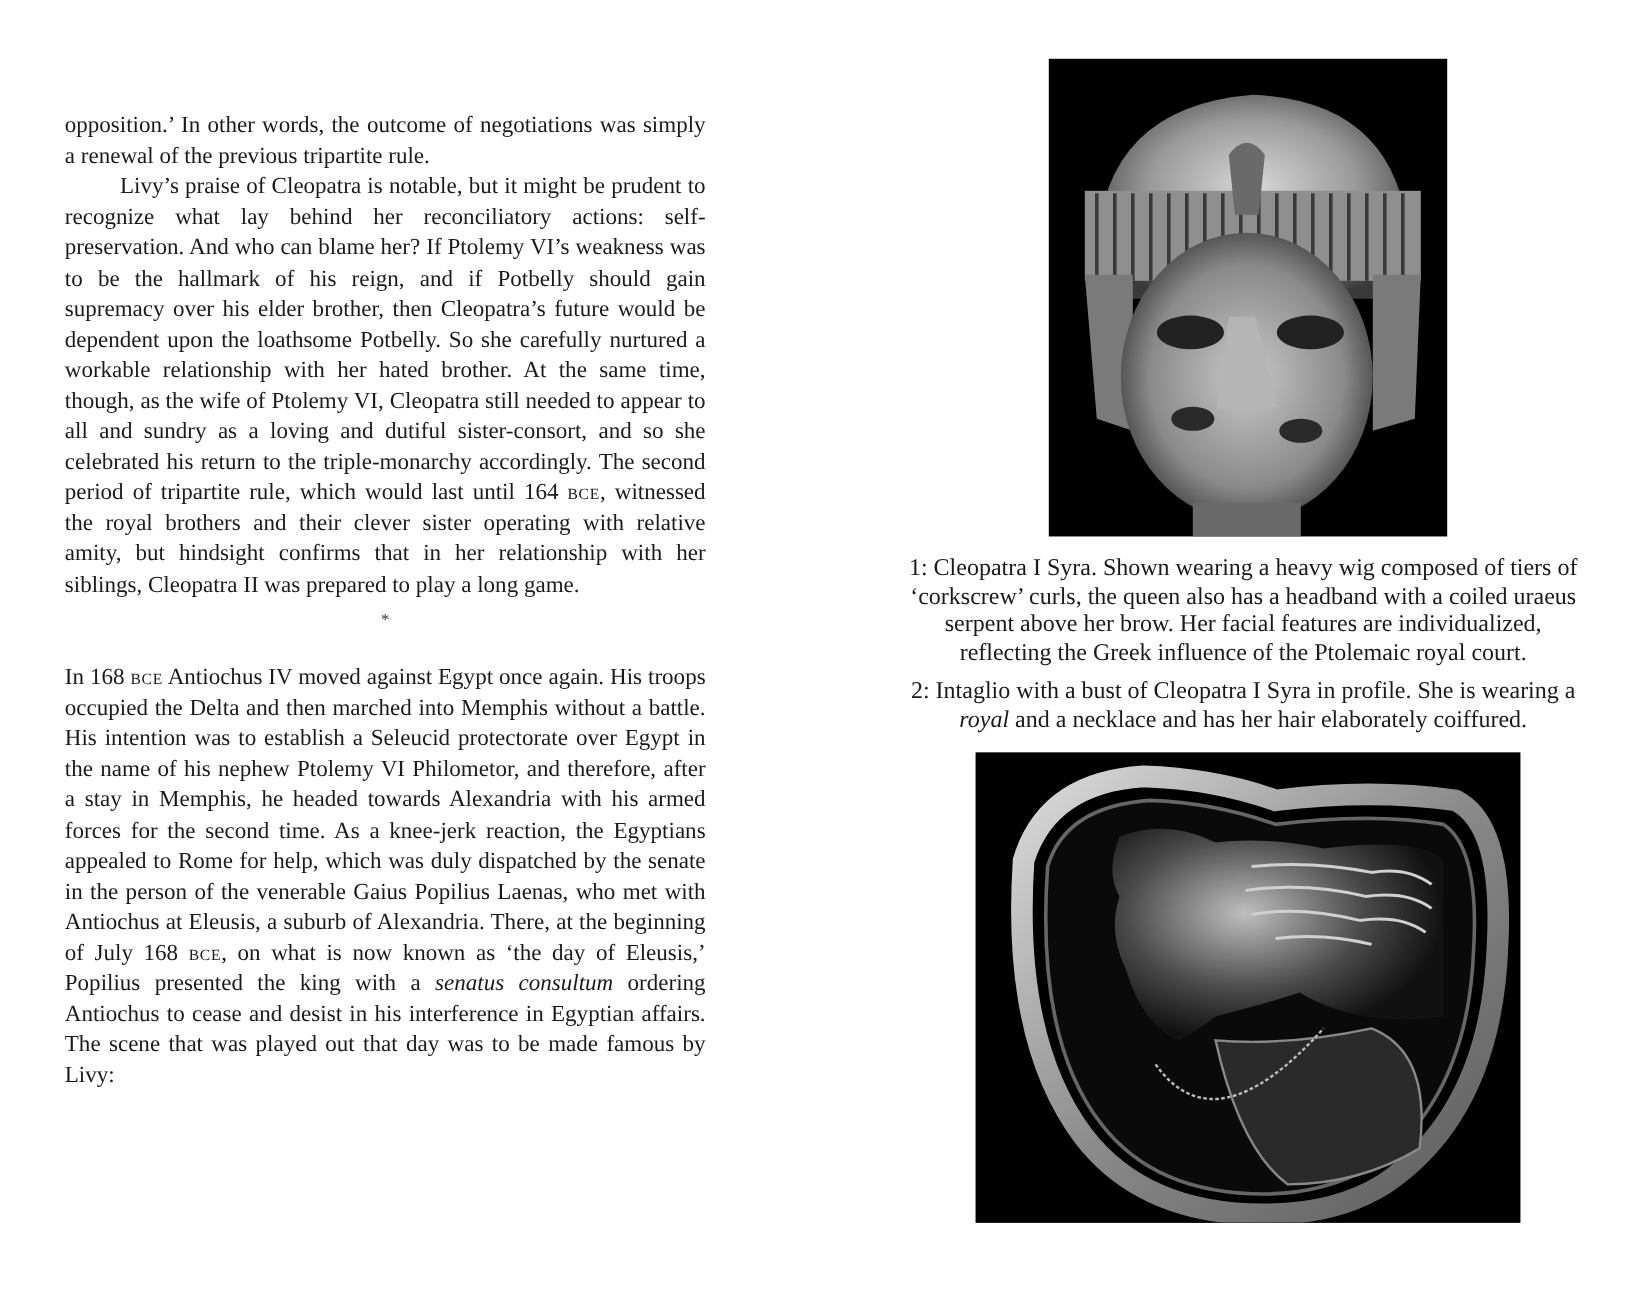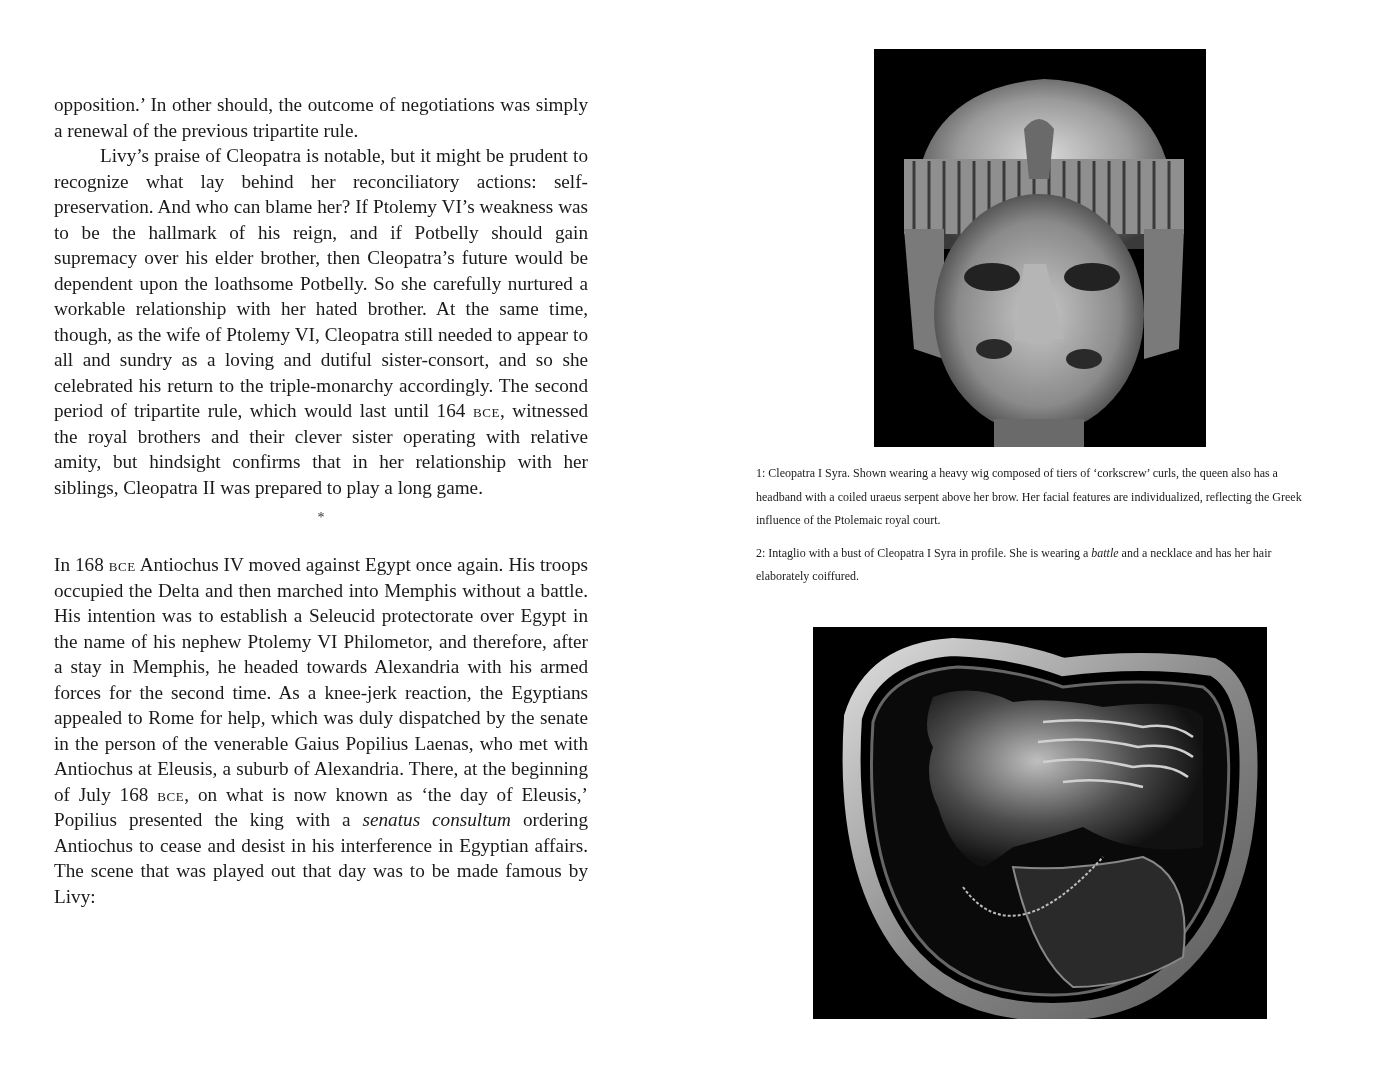--- a/index.html
+++ b/index.html
@@ -106,34 +106,35 @@
     .photo svg {
       display: block;
       width: 100%;
       height: 100%;
     }
     .captions {
       position: absolute;
       left: 70px;
       top: 462px;
       width: 560px;
-      font-size: 12px;
+      font-size: 20px;
       line-height: 23.5px;
+      text-align: center;
     }
     .captions p {
       margin: 0 0 9px 0;
     }
   </style>
 </head>
 <body>
 
 <div class="page-left">
 
   <div class="body-text">
-    <p><span>opposition.’ In other should, the outcome of negotiations was simply a renewal of the previous tripartite rule.</span></p>
+    <p><span>opposition.’ In other words, the outcome of negotiations was simply a renewal of the previous tripartite rule.</span></p>
     <p class="indent"><span>Livy’s praise of Cleopatra is notable, but it might be prudent to recognize what lay behind her reconciliatory actions: self-preservation. And who can blame her? If Ptolemy VI’s weakness was to be the hallmark of his reign, and if Potbelly should gain supremacy over his elder brother, then Cleopatra’s future would be dependent upon the loathsome Potbelly. So she carefully nurtured a workable relationship with her hated brother. At the same time, though, as the wife of Ptolemy VI, Cleopatra still needed to appear to all and sundry as a loving and dutiful sister-consort, and so she celebrated his return to the triple-monarchy accordingly. The second period of tripartite rule, which would last until 164 </span><span class="sc">BCE</span><span>, witnessed the royal brothers and their clever sister operating with relative amity, but hindsight confirms that in her relationship with her siblings, Cleopatra II was prepared to play a long game.</span></p>
     <div class="section-break">*</div>
     <p><span>In 168 </span><span class="sc">BCE</span><span> Antiochus IV moved against Egypt once again. His troops occupied the Delta and then marched into Memphis without a battle. His intention was to establish a Seleucid pro­tectorate over Egypt in the name of his nephew Ptolemy VI Philometor, and therefore, after a stay in Memphis, he headed towards Alexandria with his armed forces for the second time. As a knee-jerk reaction, the Egyptians appealed to Rome for help, which was duly dispatched by the senate in the person of the venerable Gaius Popilius Laenas, who met with Antiochus at Eleusis, a suburb of Alexandria. There, at the beginning of July 168 </span><span class="sc">BCE</span><span>, on what is now known as ‘the day of Eleusis,’ Popilius presented the king with a </span><em>senatus consultum</em><span> ordering Antiochus to cease and desist in his interference in Egyptian affairs. The scene that was played out that day was to be made famous by Livy:</span></p>
   </div>
 </div>
 
 <div class="page-right">
   <div class="photo photo-1">
     <svg viewBox="0 0 332 398" preserveAspectRatio="none">
       <defs>
@@ -190,21 +191,21 @@
       <ellipse cx="210" cy="310" rx="18" ry="10" fill="#2a2a2a"></ellipse>
 
       <rect x="120" y="370" width="90" height="28" fill="#6a6a6a"></rect>
 
       <path d="M150 80 Q165 60 180 80 L175 130 L155 130 Z" fill="#6a6a6a"></path>
     </svg>
   </div>
 
   <div class="captions">
     <p><span>1: Cleopatra I Syra. Shown wearing a heavy wig composed of tiers of ‘corkscrew’ curls, the queen also has a headband with a coiled uraeus serpent above her brow. Her facial features are individualized, reflecting the Greek influence of the Ptolemaic royal court.</span></p>
-    <p><span>2: Intaglio with a bust of Cleopatra I Syra in profile. She is wearing a </span><em>battle</em><span> and a necklace and has her hair elaborately coiffured.</span></p>
+    <p><span>2: Intaglio with a bust of Cleopatra I Syra in profile. She is wearing a </span><em>royal</em><span> and a necklace and has her hair elaborately coiffured.</span></p>
   </div>
 
   <div class="photo photo-2">
     <svg viewBox="0 0 454 392" preserveAspectRatio="none">
       <defs>
         <linearGradient id="rim" x1="0" y1="0" x2="1" y2="1">
           <stop offset="0%" stop-color="#dcdcdc"></stop>
           <stop offset="50%" stop-color="#8a8a8a"></stop>
           <stop offset="100%" stop-color="#5a5a5a"></stop>
         </linearGradient>

